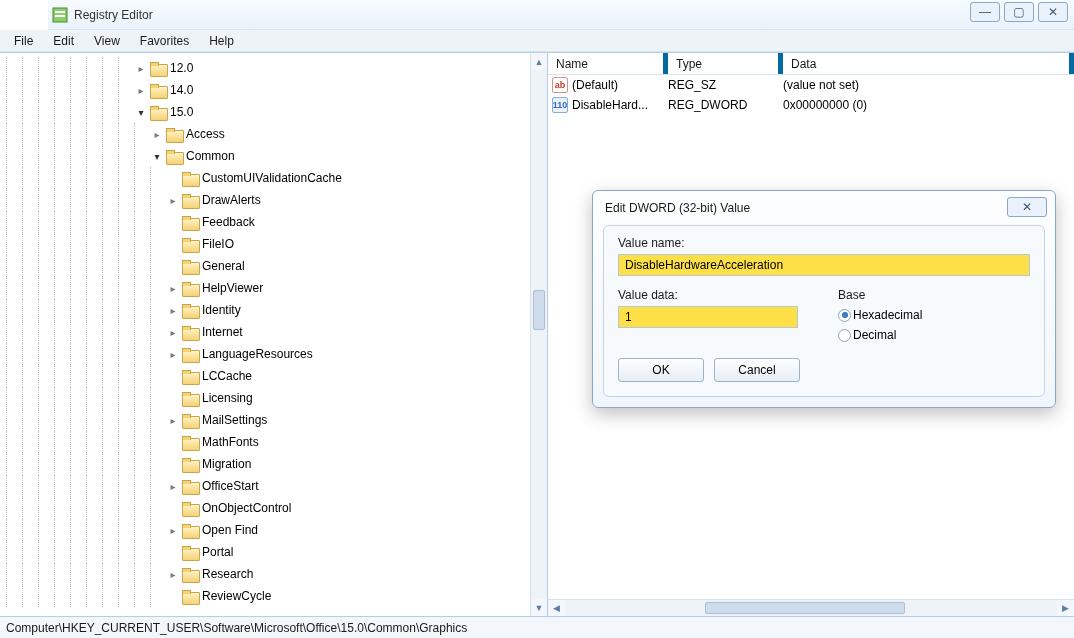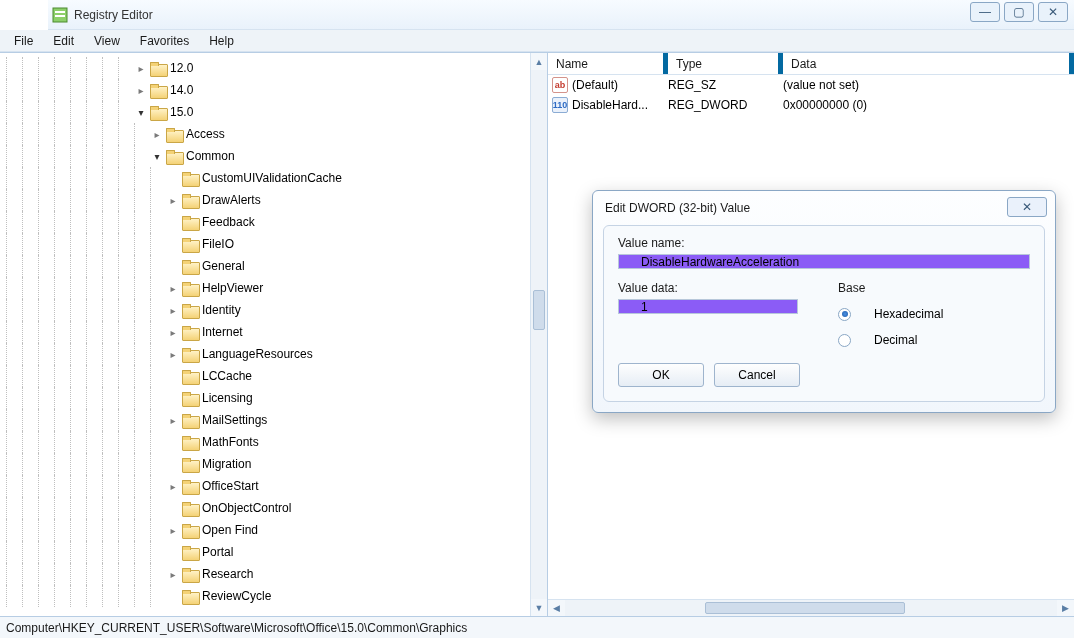--- a/index.html
+++ b/index.html
@@ -261,31 +261,31 @@
   .dlg-body {
     margin: 0 10px 10px 10px;
     border: 1px solid #c5d3e4;
     border-radius: 6px;
     background: #f7fafd;
     padding: 10px 14px 14px 14px;
   }
   .dlg-label { font-size:12px; color:#1a1a1a; margin-bottom:4px; }
   .dlg-text {
     width: 100%;
-    height: 15px;
+    height: 22px;
     border: 1px solid #b7c7da;
-    background: #8b5cf6;
-    padding: 2px 22px;
+    background: #fde047;
+    padding: 2px 6px;
     font-size: 12px;
     color:#000;
   }
   .dlg-text.short { width: 180px; }
   .dlg-cols { display:flex; gap: 28px; margin-top: 12px; }
   .dlg-col { flex:1; }
-  .radio-row { display:flex; align-items:center; gap:23px; margin-top:12px; font-size:12px; }
+  .radio-row { display:flex; align-items:center; gap:2px; margin-top:6px; font-size:12px; }
   .radio {
     width:13px;height:13px;border:1px solid #8aa7c5;border-radius:50%;
     background:#fff;display:inline-flex;align-items:center;justify-content:center;
   }
   .radio.checked::after{
     content:"";width:6px;height:6px;border-radius:50%;
     background:radial-gradient(#4a90e2,#1e5aa8);
   }
   .dlg-buttons {
     display:flex; gap:10px; margin-top:16px;

